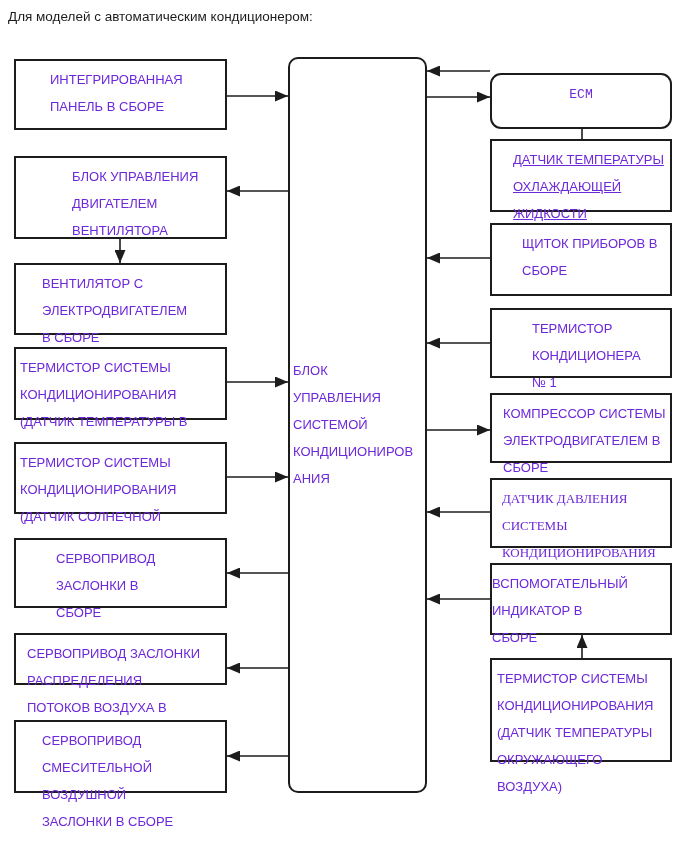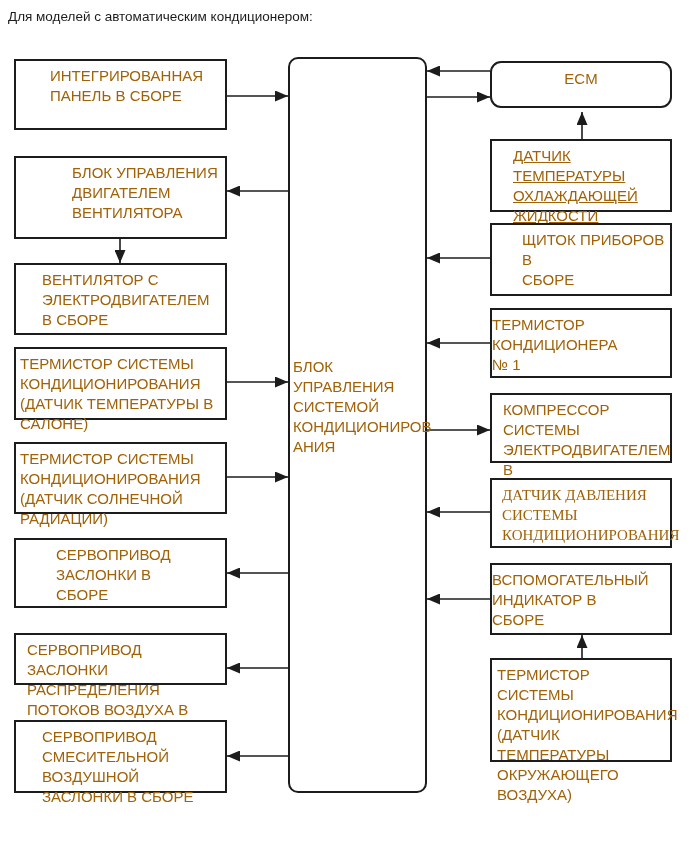--- a/index.html
+++ b/index.html
@@ -37,26 +37,26 @@
     stroke-width: 1.6;
   }
   .node {
     position: absolute;
     box-sizing: border-box;
     border: 2px solid #1c1c1c;
     background: #ffffff;
     z-index: 2;
   }
   .node .txt {
-    font-size: 15px;
-    line-height: 20px;
+    font-size: 13px;
+    line-height: 27px;
     white-space: pre-line;
     padding-top: 5px;
     text-align: left;
-    color: #a16207;
+    color: #6d28d9;
   }
   .node.rounded { border-radius: 11px; }
   .node.ecm .txt { text-align: center; padding-top: 6px; }
   .node.center-node { border-radius: 10px; }
   .node.center-node .txt { padding-top: 298px; }
 
   
   .ln { left: 14px; width: 213px; }
   
   .rn { left: 490px; width: 182px; }
@@ -140,34 +140,34 @@
 ПОТОКОВ ВОЗДУХА В
 СБОРЕ</div>
   </div>
   <div class="node ln" style="top:720px; height:73px;">
     <div class="txt" style="padding-left:26px;">СЕРВОПРИВОД
 СМЕСИТЕЛЬНОЙ
 ВОЗДУШНОЙ
 ЗАСЛОНКИ В СБОРЕ</div>
   </div>
 
-  <div class="node rn rounded ecm" style="top:61px; height:47px;">
+  <div class="node rn rounded ecm" style="top:73px; height:56px;font-family:Liberation Mono, monospace;">
     <div class="txt">ECM</div>
   </div>
   <div class="node rn" style="top:139px; height:73px;">
     <div class="txt" style="padding-left:21px;text-decoration:underline;">ДАТЧИК ТЕМПЕРАТУРЫ
 ОХЛАЖДАЮЩЕЙ
 ЖИДКОСТИ</div>
   </div>
   <div class="node rn" style="top:223px; height:73px;">
     <div class="txt" style="padding-left:13px;margin-left:17px;">ЩИТОК ПРИБОРОВ В
 СБОРЕ</div>
   </div>
   <div class="node rn" style="top:308px; height:70px;">
-    <div class="txt" style="">ТЕРМИСТОР
+    <div class="txt" style="padding-left:40px;">ТЕРМИСТОР
 КОНДИЦИОНЕРА
 № 1</div>
   </div>
   <div class="node rn" style="top:393px; height:70px;">
     <div class="txt" style="padding-left:11px;">КОМПРЕССОР СИСТЕМЫ
 ЭЛЕКТРОДВИГАТЕЛЕМ В
 СБОРЕ</div>
   </div>
   <div class="node rn" style="top:478px; height:70px;font-family:Liberation Serif, serif;">
     <div class="txt" style="padding-left:10px;">ДАТЧИК ДАВЛЕНИЯ

